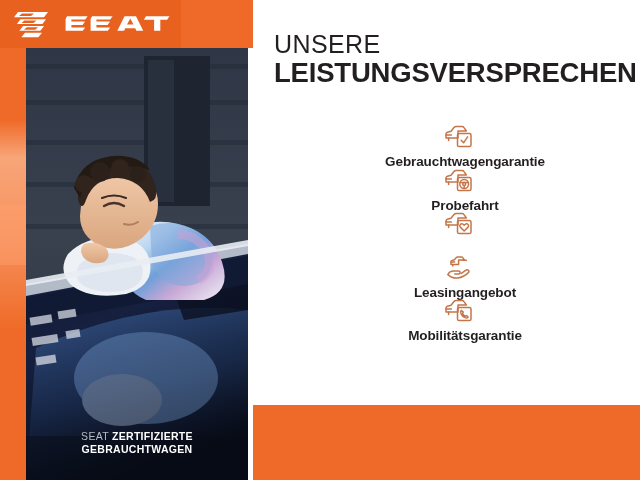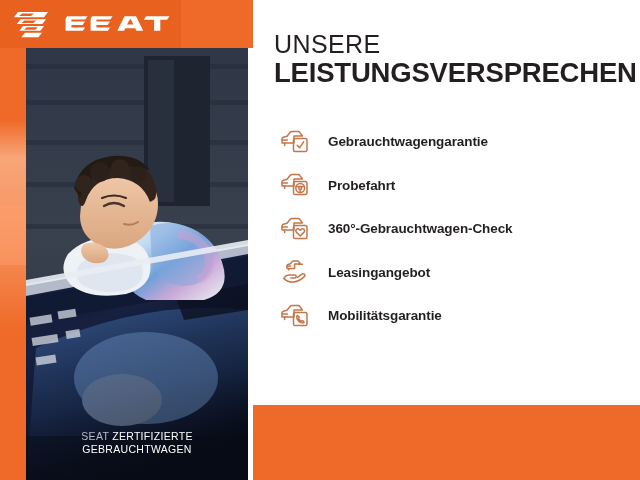--- a/index.html
+++ b/index.html
@@ -25,33 +25,33 @@
   
   .logo{position:absolute;left:14px;top:9px;height:30px;display:flex;align-items:center;gap:10px;}
   .logo svg{display:block;}
 
   
   .photo{position:absolute;left:26px;top:48px;width:222px;height:432px;overflow:hidden;background:#171c2b;}
   .photo svg{position:absolute;left:0;top:0;}
   .photo-caption{position:absolute;left:0;right:0;bottom:25px;text-align:center;
     font-size:10.5px;line-height:12.5px;letter-spacing:.3px;color:#ffffff;}
   .photo-caption .seat-word{color:#b9bcc4;font-weight:400;}
-  .photo-caption .bold{font-weight:400;text-align:right;}
+  .photo-caption .bold{font-weight:700;text-align:right;}
 
   
   .bottom-orange{position:absolute;left:253px;top:405px;width:387px;height:75px;background:#ef6a28;}
 
   
   .content{position:absolute;left:268px;top:0;width:372px;height:424px;}
   .headline{position:absolute;left:6px;top:31px;width:360px;}
   .headline .l1{font-size:25px;line-height:27px;font-weight:400;letter-spacing:.4px;color:#231f20;}
   .headline .l2{font-size:27.5px;line-height:30px;font-weight:700;letter-spacing:-.2px;color:#231f20;margin-top:0;}
 
   .list{position:absolute;left:6px;top:120px;width:366px;}
-  .row{display:flex;align-items:center;height:43.5px;}
+  .row{display:flex;align-items:center;height:43.5px;flex-direction:column;}
   .row .ico{width:34px;height:34px;flex:0 0 34px;margin-left:4px;display:flex;align-items:center;justify-content:center;}
   .row .ico svg{display:block;}
   .row .lbl{margin-left:16px;font-size:13.5px;font-weight:600;color:#231f20;letter-spacing:-.1px;white-space:nowrap;}
 </style>
 </head>
 <body>
 
 <div class="banner">
 
   <div class="left-strip">
@@ -223,21 +223,20 @@
       <div class="row">
         <span class="ico">
           <svg width="30" height="26" viewBox="0 0 30 26" fill="none" stroke="#c4764a" stroke-width="1.5" stroke-linecap="round" stroke-linejoin="round">
             <path d="M2,14 L2,10 Q2,8.6 3.4,8.2 L7,7.2 L10,3.6 Q10.8,2.6 12.2,2.6 L18,2.6 Q19.4,2.6 20,3.6 L22.4,7 L14,7 L14,14 Z"></path>
             <path d="M4.6,14 L4.6,16.4"></path>
               <path d="M2,11 L7.4,11"></path>
             <rect x="13.5" y="9.5" width="13.5" height="13" rx="1.6"></rect>
             <path d="M20.2,20 L16.6,16.4 Q15,14.6 16.6,13.2 Q18.3,12 20.2,14.2 Q22.1,12 23.8,13.2 Q25.4,14.6 23.8,16.4 Z"></path>
           </svg>
         </span>
-        <span class="lbl">360°-Gebrauchtwagen-Check</span>
       </div>
 
       <div class="row">
         <span class="ico">
           <svg width="30" height="26" viewBox="0 0 30 26" fill="none" stroke="#c4764a" stroke-width="1.5" stroke-linecap="round" stroke-linejoin="round">
             <path d="M7,9.4 L7,6.6 Q7,5.6 8,5.4 L10.4,4.8 L12.2,2.6 Q12.8,2 13.8,2 L17.4,2 Q18.4,2 18.8,2.7 L20.3,4.9 L14.6,4.9 L14.6,9.4 Z"></path>
             <path d="M8.8,9.4 L8.8,11"></path>
               <path d="M7,7.1 L10.6,7.1"></path>
             <path d="M18.5,5.3 L22.4,5.3"></path>
             <path d="M4,19.6 Q5.4,16 9.6,16 L14.4,16 Q16.2,16 16.2,17.5 Q16.2,19 14.4,19 L10.8,19"></path>

